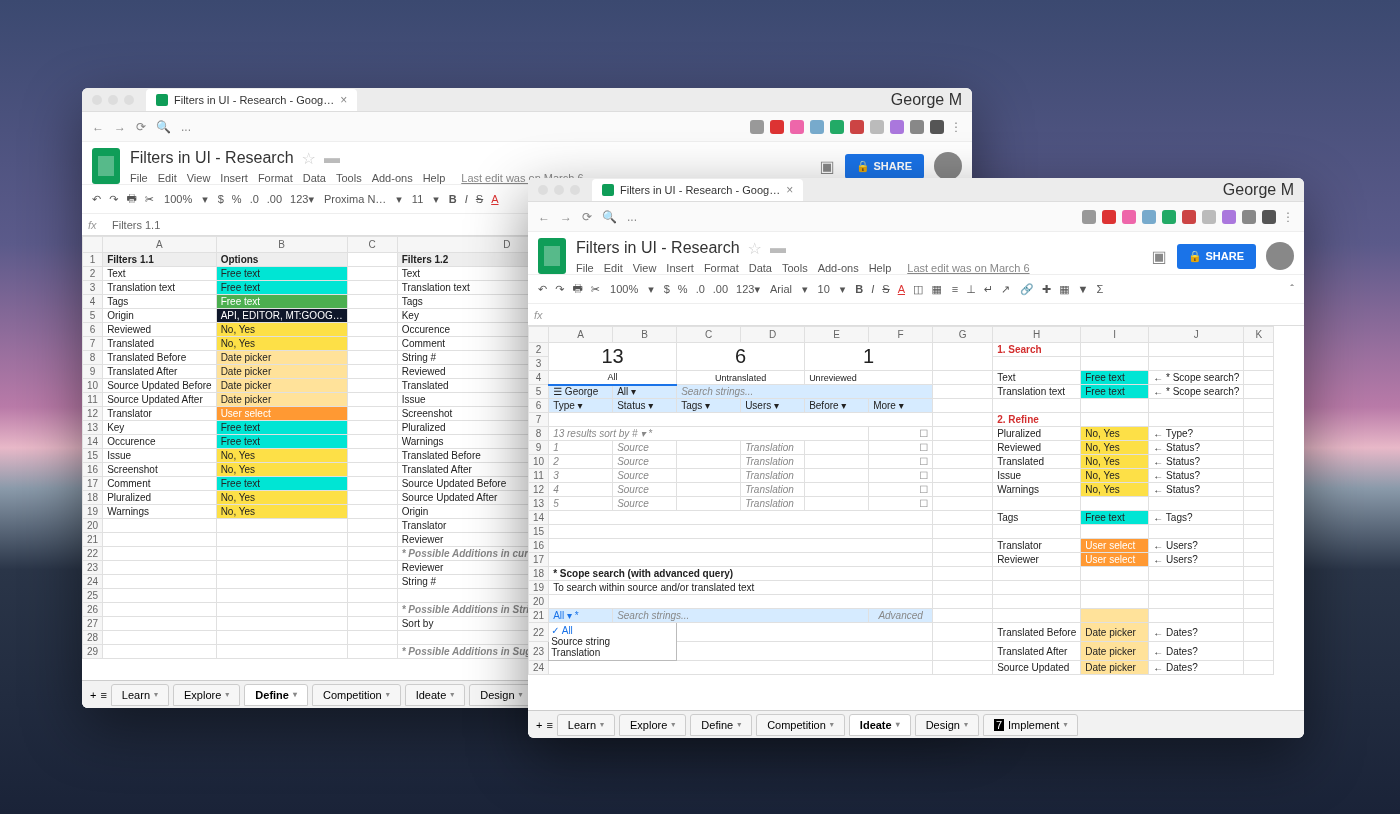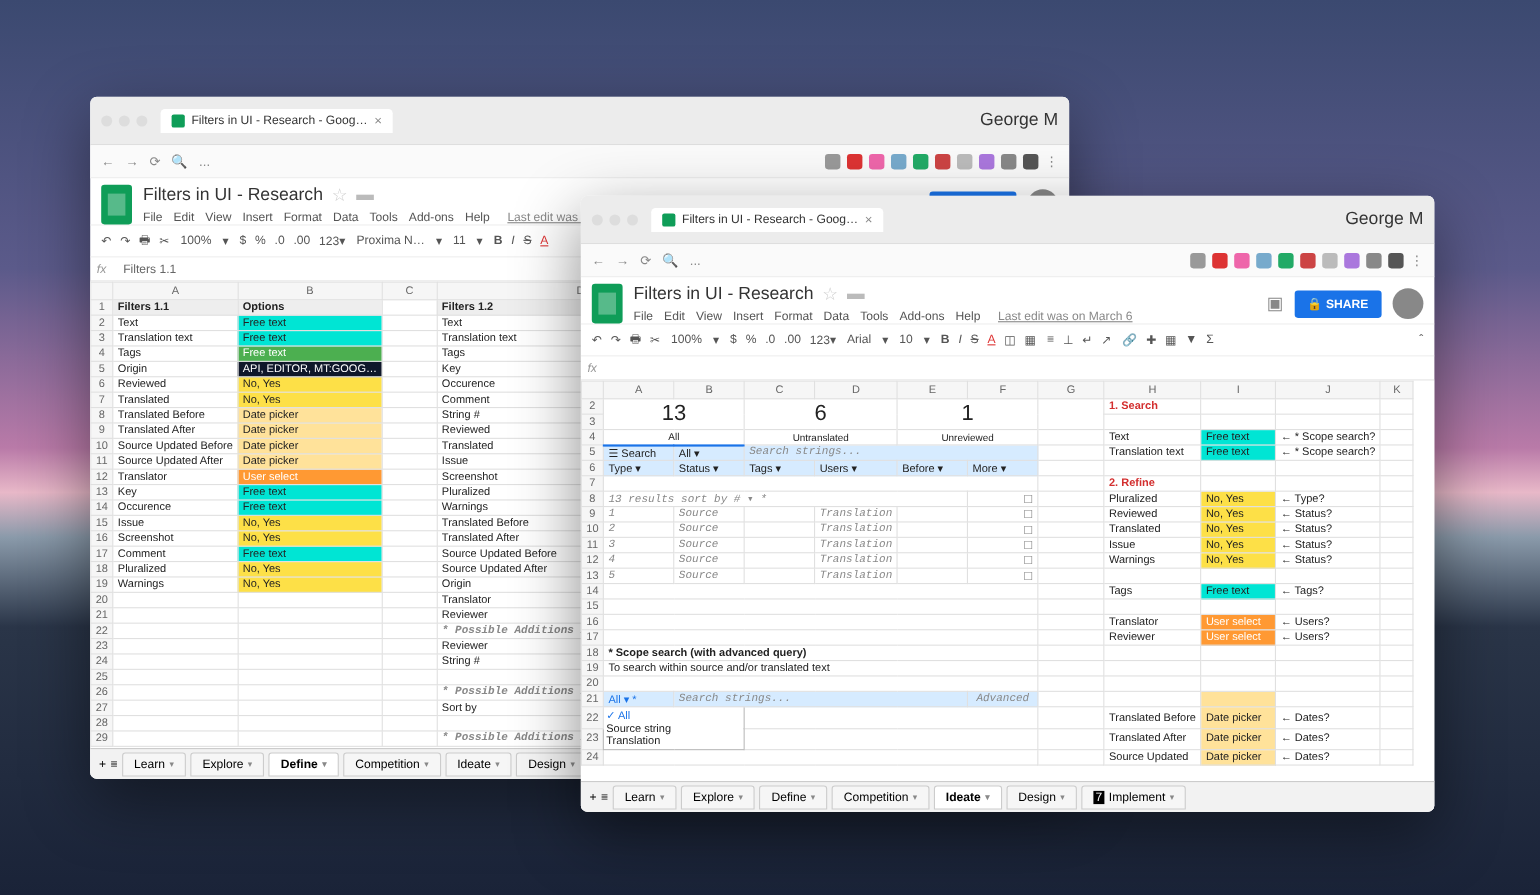--- a/index.html
+++ b/index.html
@@ -1,20 +1,20 @@
 <!DOCTYPE html>
 <html><head>
 <meta charset="utf-8">
 <style>
 * { box-sizing: border-box; margin: 0; padding: 0; font-family: Arial, Helvetica, sans-serif; }
 body { width:1400px; height:814px; overflow:hidden; background:linear-gradient(to bottom,#3b4970,#5b5a8a 30%,#b97aa8 50%,#e8b8c8 55%,#8a9aaa 60%,#2a3548 70%,#1a2338); position:relative; }
 .win { position:absolute; background:#fff; border-radius:6px; box-shadow:0 20px 60px rgba(0,0,0,.45); overflow:hidden; }
 .win1 { left:82px; top:88px; width:890px; height:620px; }
 .win2 { left:528px; top:178px; width:776px; height:560px; }
-.titlebar { height:44px; background:#ececec; display:flex; align-items:center; padding:0 10px; font-size:11px; color:#333; border-bottom:1px solid #ddd; }
+.titlebar { height:24px; background:#ececec; display:flex; align-items:center; padding:0 10px; font-size:11px; color:#333; border-bottom:1px solid #ddd; }
 .dots { display:flex; gap:6px; margin-right:12px; }
 .dot { width:10px; height:10px; border-radius:50%; background:#ddd; }
 .tab { display:flex; align-items:center; gap:6px; background:#fff; padding:4px 10px; border-radius:4px 4px 0 0; font-size:11px; margin-right:auto; }
 .tab .ic { width:12px; height:12px; background:#0f9d58; border-radius:2px; }
 .tab .x { color:#888; font-size:12px; }
 .userlabel { font-size:16px; color:#333; }
 .urlbar { height:30px; background:#fafafa; display:flex; align-items:center; padding:0 10px; border-bottom:1px solid #eee; gap:10px; font-size:12px; color:#888; }
 .urlbar .extensions { display:flex; gap:6px; margin-left:auto; }
 .ext { width:14px; height:14px; border-radius:3px; }
 .appheader { display:flex; align-items:center; padding:6px 10px 0; gap:10px; }
@@ -42,21 +42,21 @@
 .hdr { background:#eee; font-weight:bold; }
 .bg-free { background:#00e5d4; }
 .bg-tags { background:#4caf50; color:#fff; }
 .bg-api { background:#0f172a; color:#fff; }
 .bg-yn { background:#fde047; }
 .bg-dp { background:#ffe29a; }
 .bg-us { background:#ff9933; color:#fff; }
 .bg-sel { background:#d6ebff; }
 .red { color:#d32f2f; font-weight:bold;margin-left:44px; }
 .blue { color:#1a73e8; }
-.ital { font-style:italic; color:#888;font-family:Liberation Mono, monospace; }
+.ital { font-style:italic; color:#888; }
 .bold { font-weight:bold; }
 .tabbar { position:absolute; bottom:0; left:0; right:0; height:28px; background:#f2f2f2; border-top:1px solid #ccc; display:flex; align-items:center; gap:4px; padding:0 8px; font-size:11px; }
 .stab { background:#f6f6f6; padding:4px 10px; border:1px solid #ccc; border-radius:3px 3px 0 0; display:flex; gap:4px; align-items:center; }
 .stab.active { background:#fff; font-weight:bold; }
 .stab .dd { font-size:8px; color:#888; }
 .bignum { font-size:20px; text-align:center; font-weight:400; }
 .tabunder { border-bottom:2px solid #1a73e8 !important;margin-top:39px; }
 .chk:after { content:'☐'; float:right; color:#888; }
 </style>
 </head>
@@ -552,30 +552,30 @@
             <th class="rowh">3</th>
             <td></td>
             <td></td>
             <td></td>
             <td></td>
           </tr>
           <tr>
             <th class="rowh">4</th>
             <td colspan="2" style="text-align:center;font-size:9px" class="tabunder">All</td>
             <td colspan="2" style="text-align:center;font-size:9px" class="">Untranslated</td>
-            <td colspan="2" style="text-align:center;font-size:9px" class="">Unreviewed</td>
+            <td colspan="2" style="font-size:9px" class="">Unreviewed</td>
             <td></td>
             <td>Text</td>
             <td class="bg-free">Free text</td>
             <td>← * Scope search?</td>
             <td></td>
           </tr>
           <tr>
             <th class="rowh">5</th>
-            <td class="bg-sel">☰ Search</td>
+            <td class="bg-sel">☰ George</td>
             <td class="bg-sel" style="text-align:left">All ▾</td>
             <td class="bg-sel ital" colspan="4">Search strings...</td>
             <td></td>
             <td>Translation text</td>
             <td class="bg-free">Free text</td>
             <td>← * Scope search?</td>
             <td></td>
           </tr>
           <tr>
             <th class="rowh">6</th>

